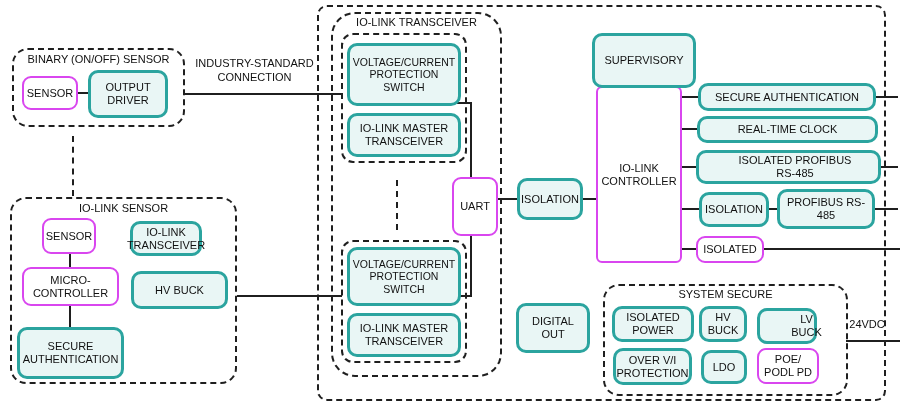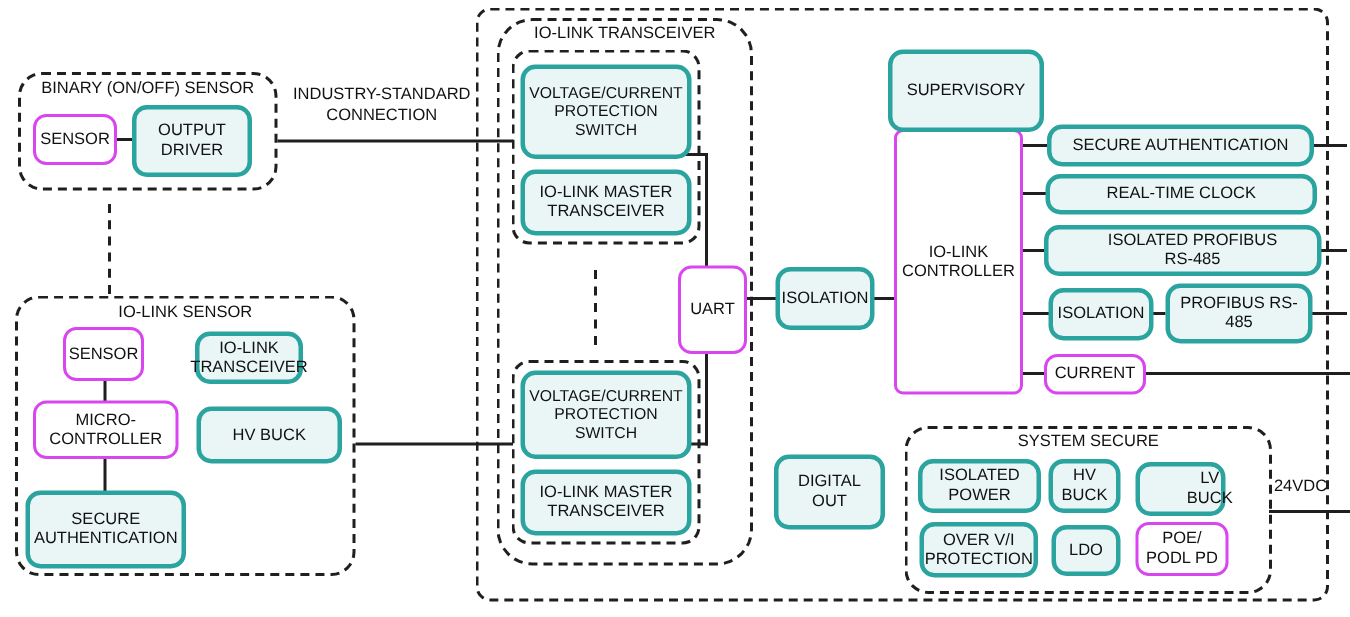--- a/index.html
+++ b/index.html
@@ -100,21 +100,21 @@
   <div class="box white" style="left:596px;top:86px;width:86px;height:177px;border-radius:6px;">IO-LINK CONTROLLER</div>
   <div class="box teal" style="left:592px;top:33px;width:104px;height:55px;">SUPERVISORY</div>
 
   <div class="box teal" style="left:698px;top:83px;width:178px;height:28px;">SECURE AUTHENTICATION</div>
   <div class="box teal" style="left:697px;top:116px;width:181px;height:27px;">REAL-TIME CLOCK</div>
   <div class="box teal narrow" style="left:696px;top:150px;width:185px;height:34px;padding-left:15px;">
     <span>ISOLATED PROFIBUS RS-485</span>
   </div>
   <div class="box teal" style="left:699px;top:192px;width:70px;height:35px;">ISOLATION</div>
   <div class="box teal" style="left:777px;top:189px;width:98px;height:40px;">PROFIBUS RS-485</div>
-  <div class="box white" style="left:696px;top:236px;width:68px;height:27px;">CURRENT</div>
+  <div class="box white" style="left:696px;top:236px;width:68px;height:27px;">ISOLATED</div>
   <div class="box teal" style="left:516px;top:303px;width:74px;height:50px;">DIGITAL OUT</div>
 
   <div class="box teal" style="left:612px;top:306px;width:82px;height:36px;">ISOLATED POWER</div>
   <div class="box teal" style="left:699px;top:306px;width:48px;height:36px;">HV BUCK</div>
   <div class="box teal" style="left:757px;top:308px;width:60px;height:36px;padding-left:41px;">LV BUCK</div>
   <div class="box teal" style="left:613px;top:348px;width:79px;height:37px;">OVER V/I PROTECTION</div>
   <div class="box teal" style="left:701px;top:350px;width:46px;height:34px;">LDO</div>
   <div class="box white" style="left:757px;top:348px;width:62px;height:36px;">POE/ PODL PD</div>
 
 </div>

